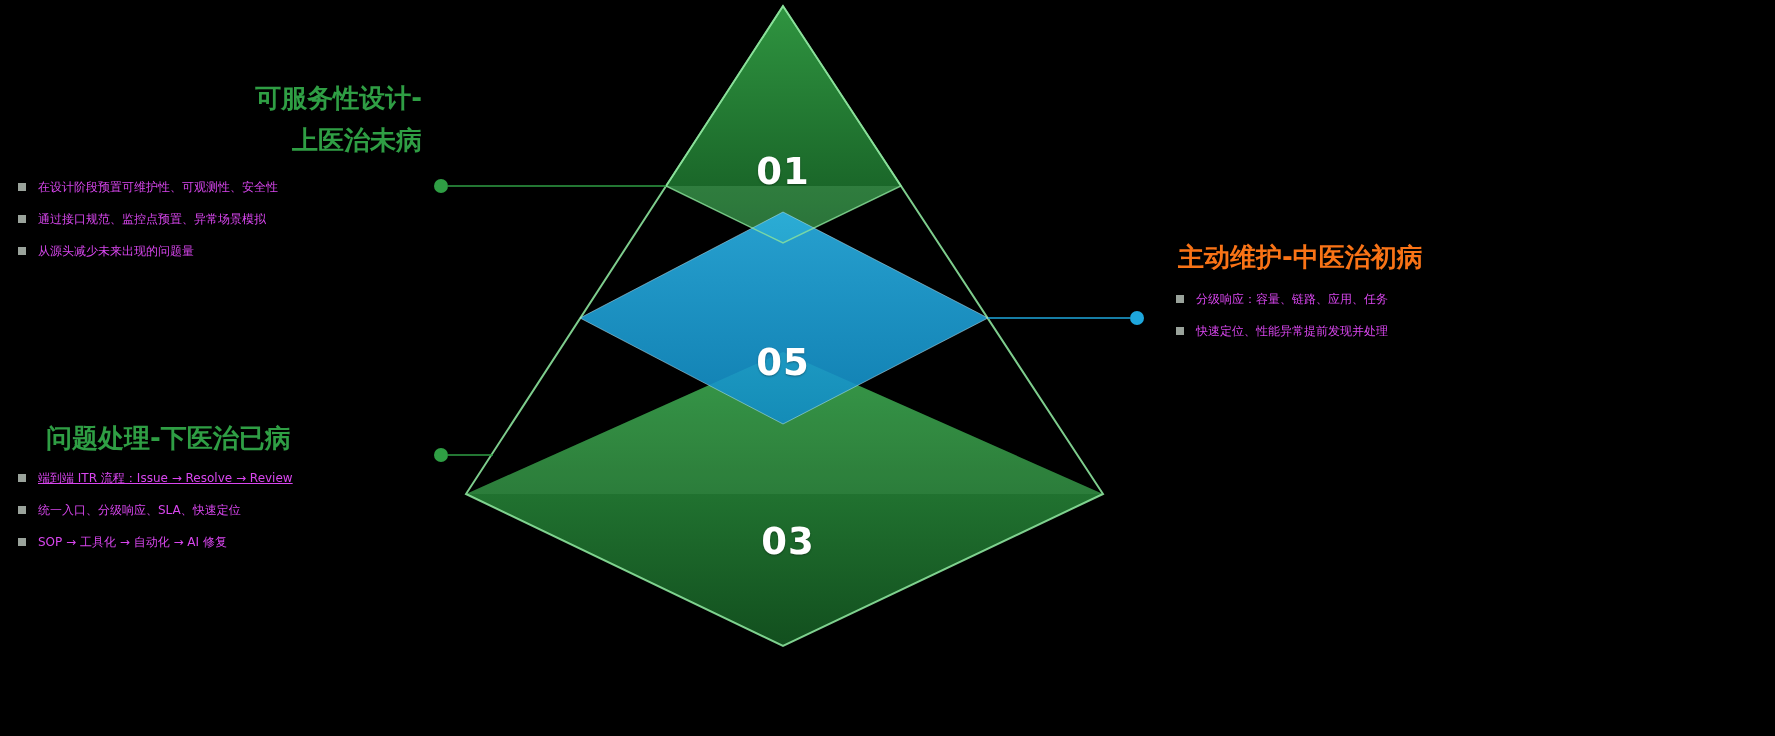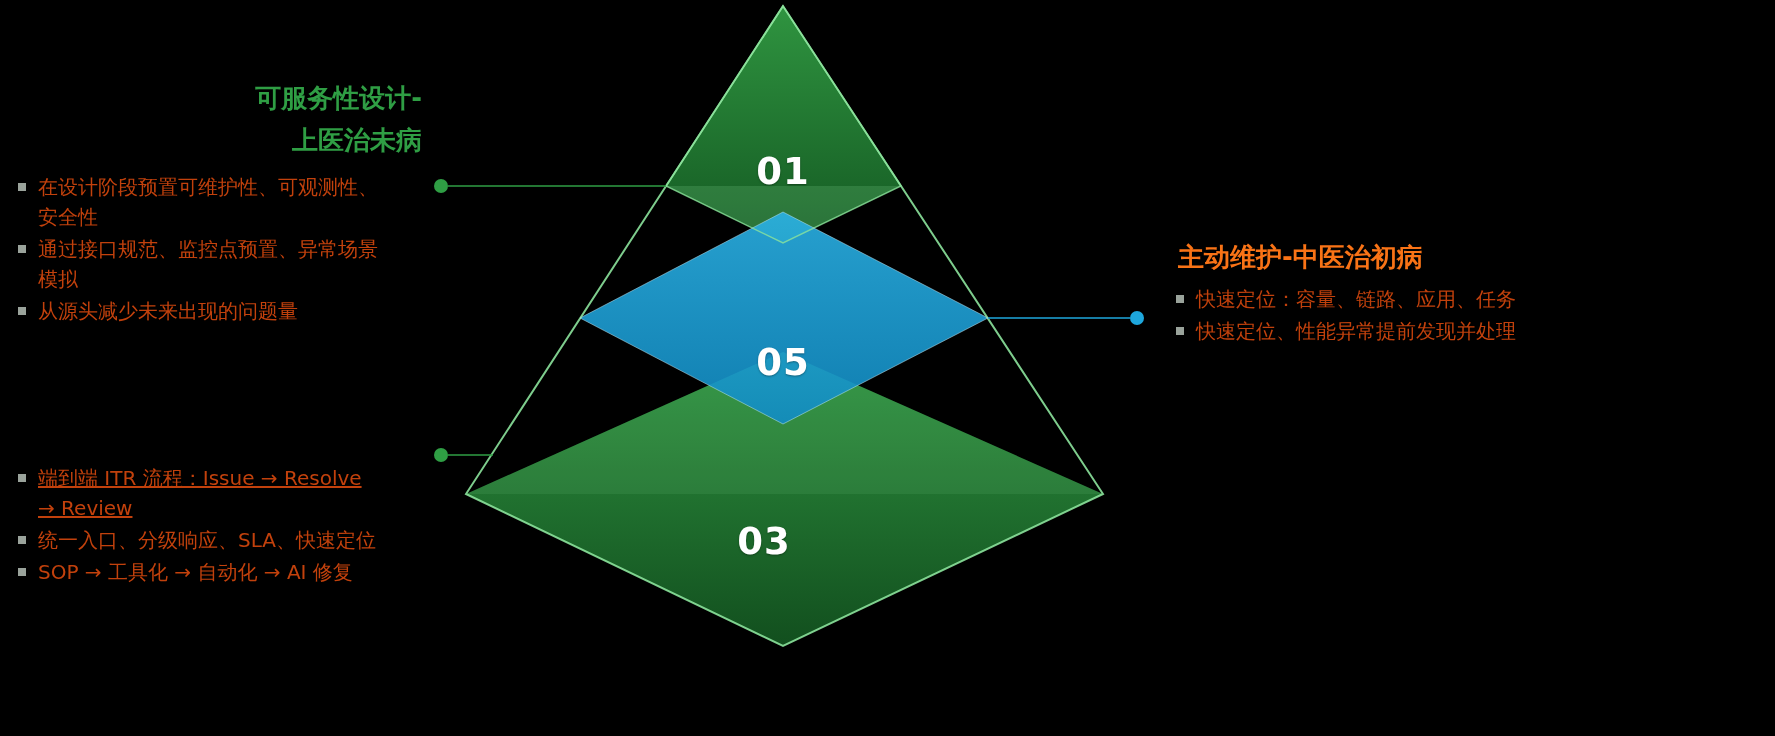--- a/index.html
+++ b/index.html
@@ -44,22 +44,22 @@
     align-items:flex-start;
     margin:0 0 2px 0;
   }
   .mk{
     flex:0 0 auto;
     width:8px;height:8px;
     background:#9aa39b;
     margin:11px 12px 0 4px;
   }
   .bt{
-    color:#c2410c;
-    font-size:20px;
+    color:#d946ef;
+    font-size:12px;
     line-height:30px;
   }
   .bullets-design .bt,.bullets-issue .bt{max-width:352px;}
   .bullets-issue li:first-child .bt{max-width:345px;text-decoration:underline;}
   .bullets-proactive .bt{max-width:400px;white-space:nowrap;}
 </style>
 </head>
 <body>
 
 <div class="stage">
@@ -97,21 +97,21 @@
 
     <line x1="988" y1="318" x2="1130" y2="318" stroke="#1ea7dd" stroke-width="1.5"></line>
     <circle cx="1137" cy="318" r="7" fill="#1ea7dd"></circle>
 
     <line x1="448" y1="455" x2="493" y2="455" stroke="#2f9e44" stroke-width="1.5"></line>
     <circle cx="441" cy="455" r="7" fill="#2f9e44"></circle>
   </svg>
 
   <div class="num" style="left:783px;top:127px">01</div>
   <div class="num" style="left:783px;top:318px">05</div>
-  <div class="num" style="left:764px;top:497px">03</div>
+  <div class="num" style="left:788px;top:497px">03</div>
 
   <div class="title green right-align" style="left:100px;top:77px;width:322px;">
     <div>可服务性设计-</div>
     <div>上医治未病</div>
   </div>
   <ul class="bullets bullets-design" style="left:14px;top:172px;width:415px;">
     <li>
       <span class="mk"></span>
       <span class="bt">在设计阶段预置可维护性、可观测性、安全性</span>
     </li>
@@ -122,28 +122,29 @@
     <li>
       <span class="mk"></span>
       <span class="bt">从源头减少未来出现的问题量</span>
     </li>
   </ul>
 
   <div class="title blue" style="left:1178px;top:236px;">主动维护-中医治初病</div>
   <ul class="bullets bullets-proactive" style="left:1172px;top:284px;width:420px;">
     <li>
       <span class="mk"></span>
-      <span class="bt">快速定位：容量、链路、应用、任务</span>
+      <span class="bt">分级响应：容量、链路、应用、任务</span>
     </li>
     <li>
       <span class="mk"></span>
       <span class="bt">快速定位、性能异常提前发现并处理</span>
     </li>
   </ul>
 
+  <div class="title green" style="left:46px;top:417px;">问题处理-下医治已病</div>
   <ul class="bullets bullets-issue" style="left:14px;top:463px;width:415px;">
     <li>
       <span class="mk"></span>
       <span class="bt">端到端 ITR 流程：Issue → Resolve → Review</span>
     </li>
     <li>
       <span class="mk"></span>
       <span class="bt">统一入口、分级响应、SLA、快速定位</span>
     </li>
     <li>

